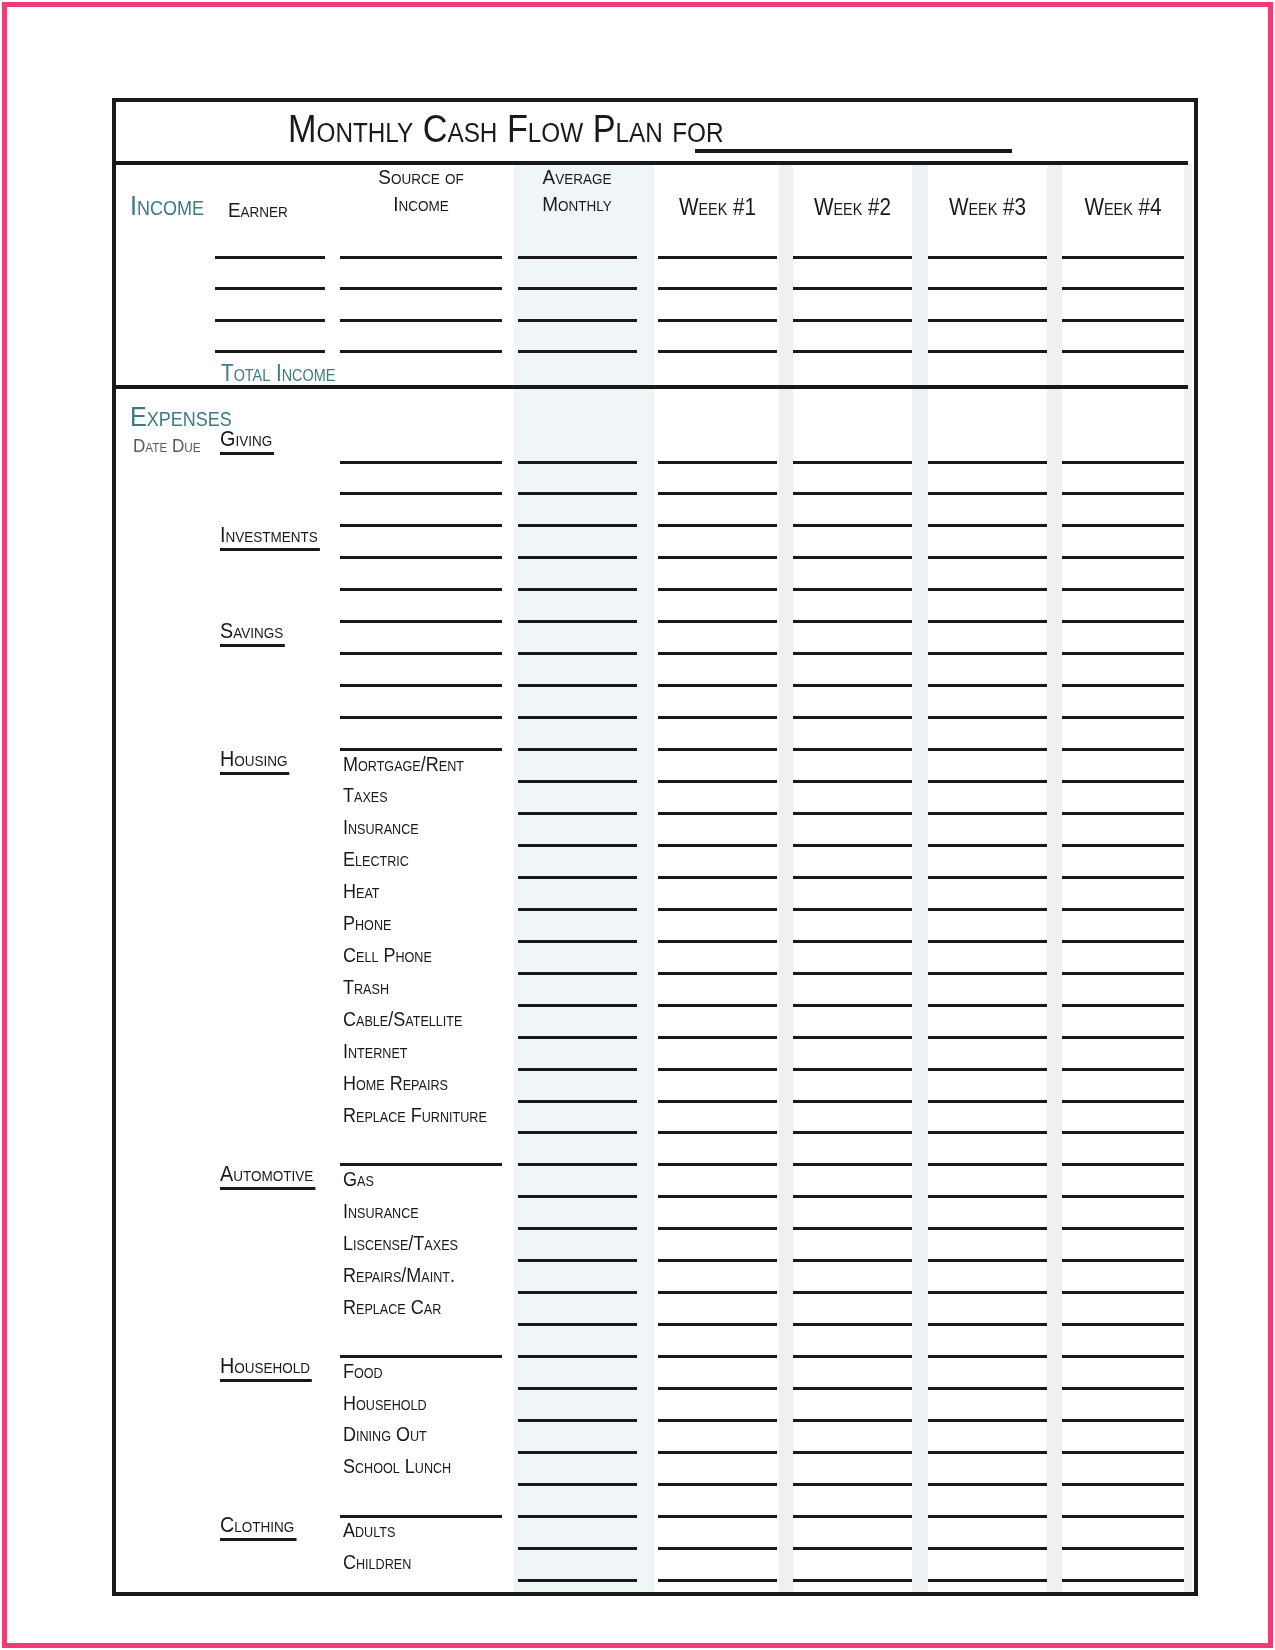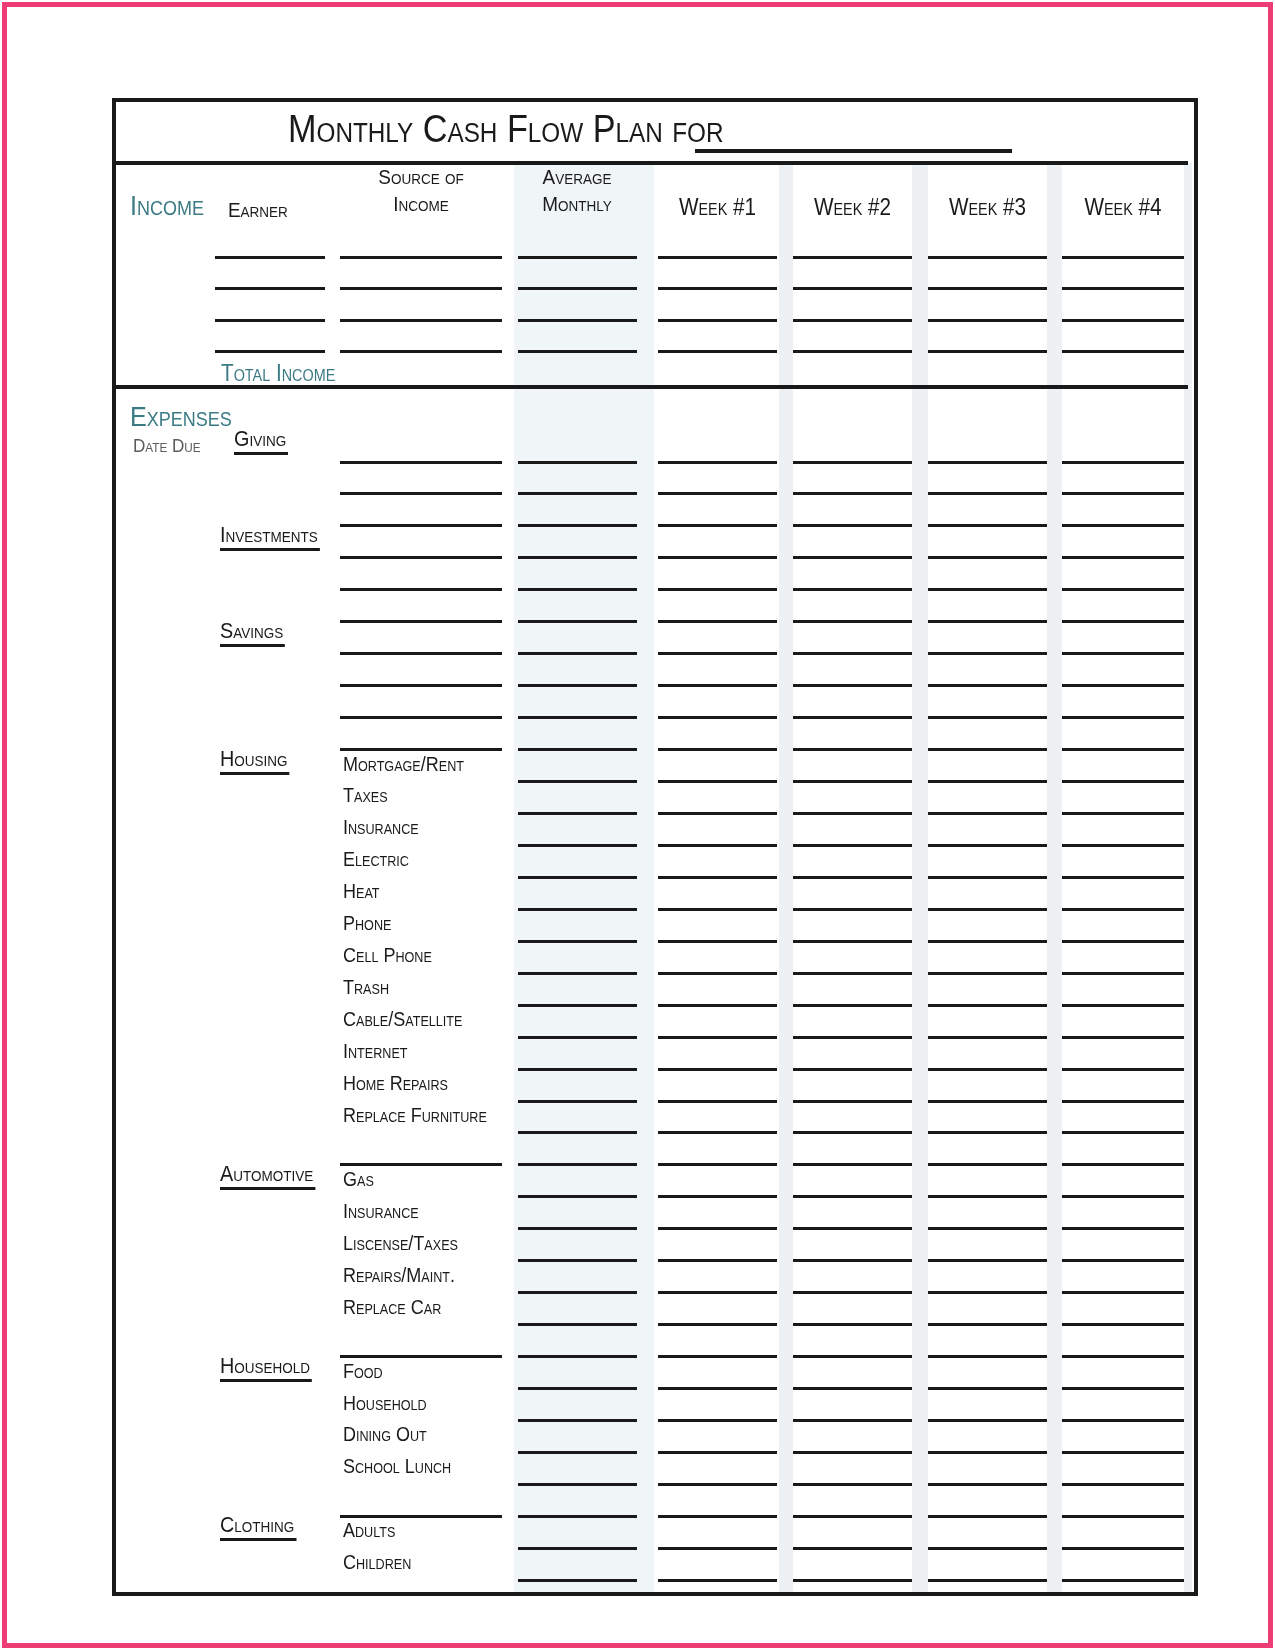--- a/index.html
+++ b/index.html
@@ -88,21 +88,21 @@
       <div class="line" style="left: 793px; top: 294.5px; width: 119px;"></div>
       <div class="line" style="left: 928px; top: 294.5px; width: 119px;"></div>
       <div class="line" style="left: 1062px; top: 294.5px; width: 122px;"></div>
       <div class="line" style="left: 215px; top: 326px; width: 110px;"></div>
       <div class="line" style="left: 340px; top: 326px; width: 162px;"></div>
       <div class="line" style="left: 518px; top: 326px; width: 119px;"></div>
       <div class="line" style="left: 658px; top: 326px; width: 119px;"></div>
       <div class="line" style="left: 793px; top: 326px; width: 119px;"></div>
       <div class="line" style="left: 928px; top: 326px; width: 119px;"></div>
       <div class="line" style="left: 1062px; top: 326px; width: 122px;"></div>
-      <div class="abs" style="left: 234px; top: 403px;"><span class="sc cat-span cond">Giving</span></div>
+      <div class="abs" style="left: 220px; top: 403px;"><span class="sc cat-span cond">Giving</span></div>
       <div class="line" style="left: 340px; top: 436.5px; width: 162px;"></div>
       <div class="line" style="left: 518px; top: 436.5px; width: 119px;"></div>
       <div class="line" style="left: 658px; top: 436.5px; width: 119px;"></div>
       <div class="line" style="left: 793px; top: 436.5px; width: 119px;"></div>
       <div class="line" style="left: 928px; top: 436.5px; width: 119px;"></div>
       <div class="line" style="left: 1062px; top: 436.5px; width: 122px;"></div>
       <div class="line" style="left: 340px; top: 468.45px; width: 162px;"></div>
       <div class="line" style="left: 518px; top: 468.45px; width: 119px;"></div>
       <div class="line" style="left: 658px; top: 468.45px; width: 119px;"></div>
       <div class="line" style="left: 793px; top: 468.45px; width: 119px;"></div>

